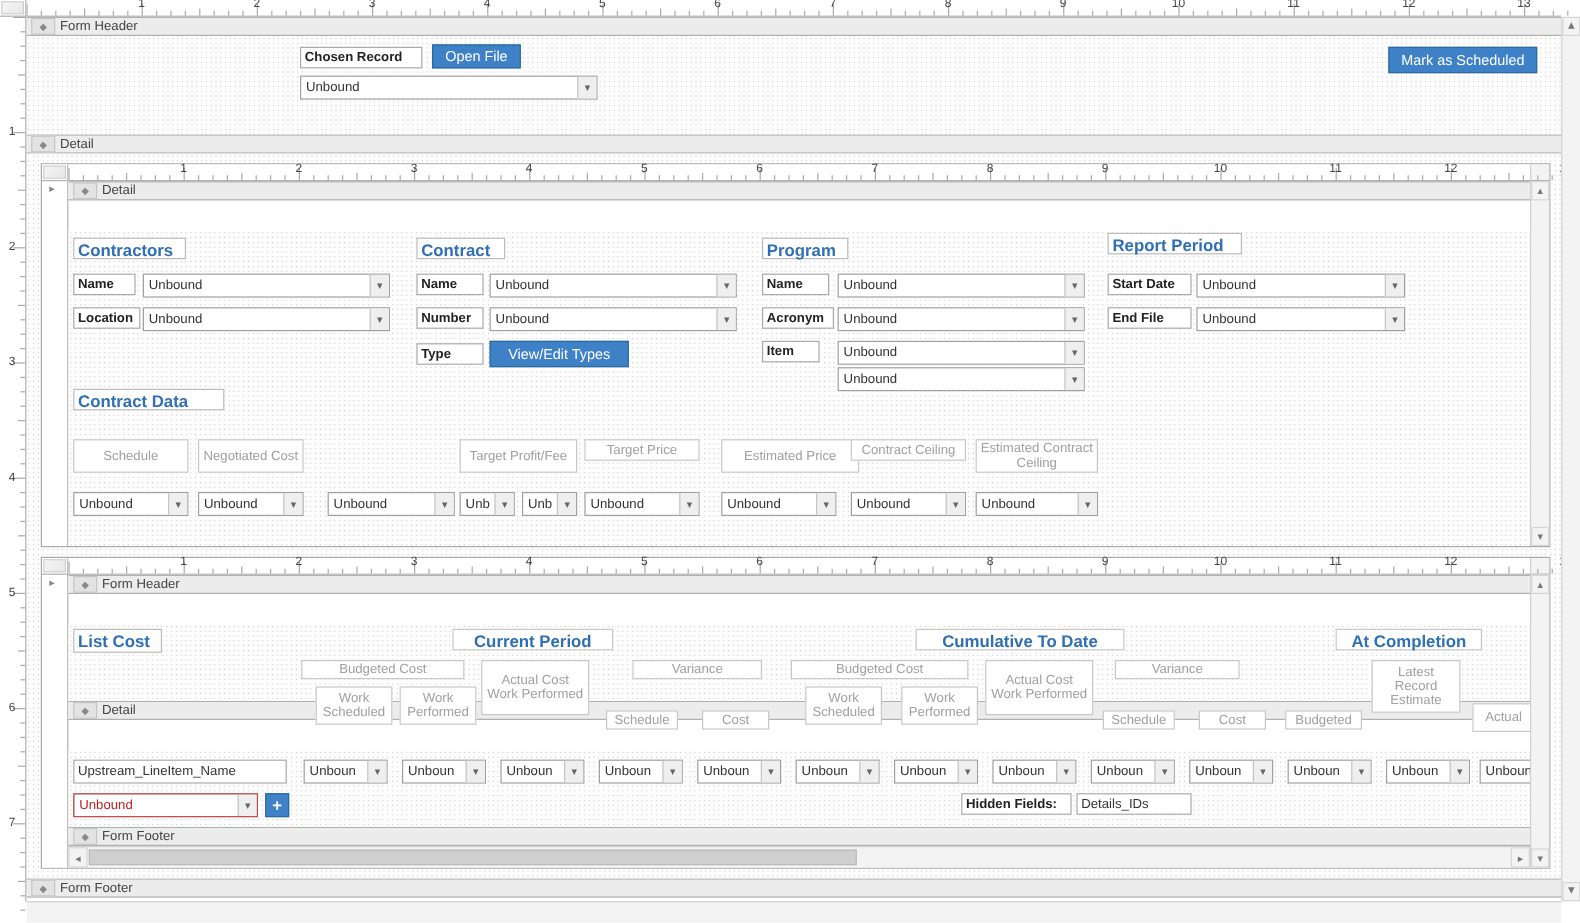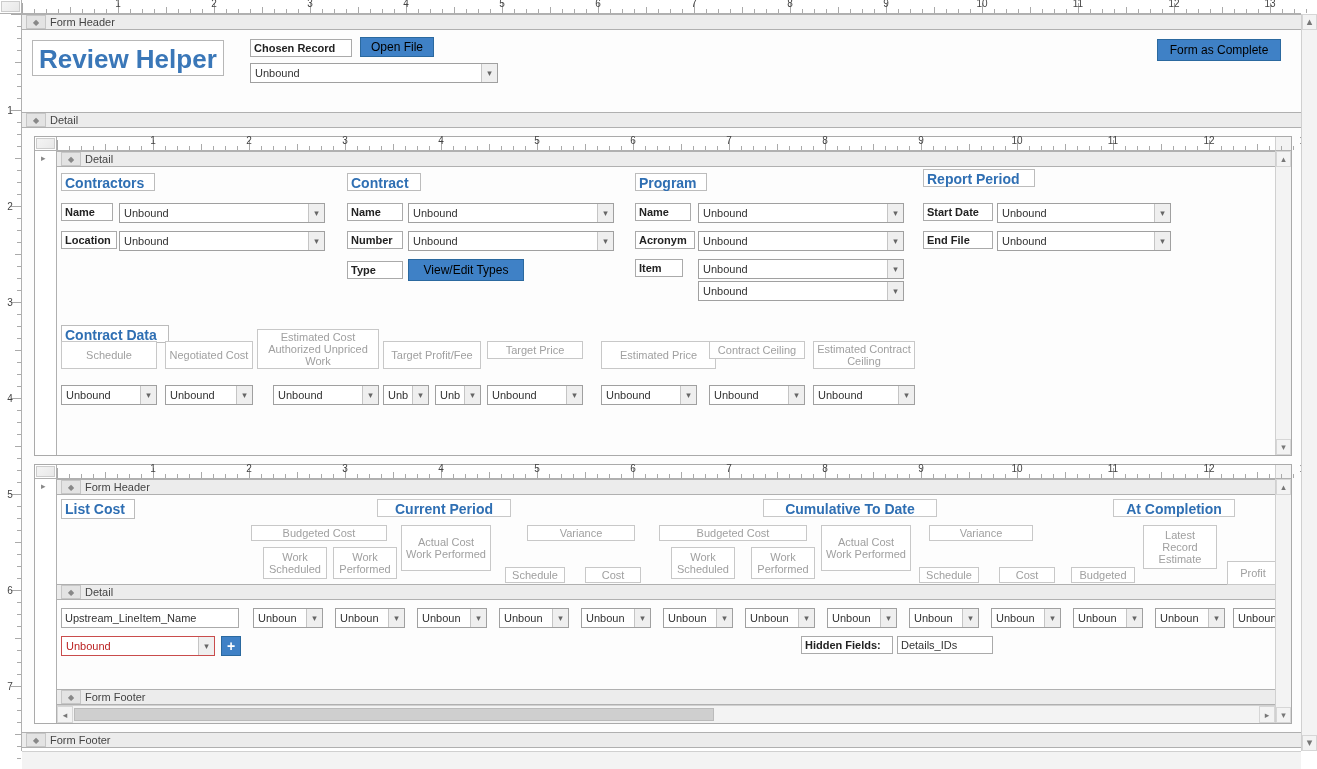--- a/index.html
+++ b/index.html
@@ -46,21 +46,21 @@
     background-size: 4px 4px;
   }
   .ctrl-label { position:absolute; background:#fff; border:1px solid #aaa; padding:1px 3px; font-size:11px; color:#222; display:flex; align-items:center;}
   .ctrl-label.bold { font-weight:bold; }
   .ctrl-title { position:absolute; background:#fff; border:1px solid #b7b7b7; padding:3px 6px; font-size:26px; color:#3a77b8; font-weight:600;}
   .ctrl-heading { position:absolute; background:#fff; border:1px solid #bcbcbc; padding:1px 3px; font-size:14px; color:#2f6fb3; font-weight:600;}
   .combo { position:absolute; display:flex; background:#fff; border:1px solid #a0a0a0; }
   .combo .val { flex:1; padding:1px 4px; font-size:11px; color:#333; display:flex; align-items:center;}
   .combo .arrow { width:16px; background:#efefef; border-left:1px solid #c5c5c5; display:flex; align-items:center; justify-content:center; color:#666;}
   .combo .arrow::before { content:'▾'; font-size:9px; }
-  .btn { position:absolute; background:#3f81c6; color:#000000; border:1px solid #2b699f; display:flex; align-items:center; justify-content:center; font-size:12px; padding:0 8px; }
+  .btn { position:absolute; background:#3f81c6; color:#ffffff; border:1px solid #2b699f; display:flex; align-items:center; justify-content:center; font-size:12px; padding:0 8px; }
   .sq-btn { position:absolute; background:#3f81c6; color:#fff; border:1px solid #2b699f; display:flex; align-items:center; justify-content:center; font-size:14px; font-weight:bold;}
   .tbox { position:absolute; background:#fff; border:1px solid #aaa; padding:1px 3px; font-size:11px; color:#333; display:flex; align-items:center; }
   .faint-label { position:absolute; border:1px solid #c8c8c8; background:#fff; font-size:11px; color:#a0a0a0; display:flex; align-items:center; justify-content:center; text-align:center; padding:0 2px;}
   .subform { position:absolute; border:1px solid #aaa; background:#fff; }
   
   .inner-ruler-h { position:relative; height:14px; background:#fff; border-bottom:1px solid #b0b0b0; }
   .inner-ruler-h .tick { position:absolute; bottom:0; width:1px; background:#aaa; }
   .inner-ruler-h .tick.minor { height:4px; }
   .inner-ruler-h .tick.mid { height:6px; }
   .inner-ruler-h .tick.major { height:10px; }
@@ -69,20 +69,21 @@
   .inner-selector::after { content:'▸'; color:#888; font-size:9px; position:relative; left:6px; top:0;}
   .inner-section-bar { height:16px; background:#ececec; border-top:1px solid #b0b0b0; border-bottom:1px solid #b0b0b0; display:flex; align-items:center; padding-left:4px; font-size:11px; color:#444; }
   .inner-section-bar .handle { width:20px; height:14px; background:#e3e3e3; border:1px solid #c6c6c6; margin-right:4px; display:flex; align-items:center; justify-content:center;}
   .inner-section-bar .handle::before { content:'◆'; font-size:8px; color:#888;}
   
   .inner-body { position:relative; flex:1; }
   .inner-body.grid {
     background-color:#fdfdfd;
     background-image: radial-gradient(#c0c0c0 0.5px, transparent 0.5px);
     background-size: 4px 4px;
+    margin-top: 25px;
   }
   .h-scroll { height:18px; background:#f3f3f3; border-top:1px solid #d0d0d0; position:relative;}
   .h-scroll .arrow { position:absolute; top:0; bottom:0; width:16px; background:#f3f3f3; border:1px solid #d6d6d6; display:flex; align-items:center; justify-content:center; color:#777; font-size:9px;}
   .h-scroll .arrow.l { left:0; }
   .h-scroll .arrow.r { right:0; }
   .h-scroll .thumb { position:absolute; top:2px; bottom:2px; background:#cfcfcf; border:1px solid #bbb; }
   
   .mini-vscroll { width:16px; background:#f3f3f3; border-left:1px solid #d0d0d0; position:relative; }
   .mini-vscroll .arrow { position:absolute; left:0; right:0; height:16px; background:#f3f3f3; border:1px solid #d6d6d6; color:#777; display:flex; align-items:center; justify-content:center; font-size:9px;}
   .mini-vscroll .arrow.top { top:0;}
@@ -295,28 +296,27 @@
   <div class="bsb"></div>
 
   <div class="canvas">
 
     <div class="section-bar">
       <div class="handle"></div>
       <span>Form Header</span>
     </div>
 
     <div class="grid-bg" style="height:82px;">
-      <div class="ctrl-title" style="left:10px; top:10px; width:192px; height:36px;">Review Helper</div>
       <div class="ctrl-label bold" style="left:228px; top:9px; width:102px; height:18px;">Chosen Record</div>
       <div class="btn" style="left:338px; top:7px; width:74px; height:20px;">Open File</div>
       <div class="combo" style="left:228px; top:33px; width:248px; height:20px;">
         <div class="val">Unbound</div>
         <div class="arrow"></div>
       </div>
-      <div class="btn" style="right:20px; top:9px; width:124px; height:22px;">Form as Complete</div>
+      <div class="btn" style="right:20px; top:9px; width:124px; height:22px;">Mark as Scheduled</div>
     </div>
 
     <div class="section-bar">
       <div class="handle"></div>
       <span>Detail</span>
     </div>
 
     <div class="grid-bg" style="height:604px;">
 
       <div class="subform" style="left:12px; top:8px; width:1258px; height:320px; display:flex; flex-direction:column;">
@@ -508,25 +508,24 @@
               <div class="combo" style="left:940px; top:36px; width:174px; height:20px;">
                   <div class="val">Unbound</div>
                   <div class="arrow"></div>
                 </div>
               <div class="ctrl-label bold" style="left:866px; top:64px; width:70px; height:18px;">End File</div>
               <div class="combo" style="left:940px; top:64px; width:174px; height:20px;">
                   <div class="val">Unbound</div>
                   <div class="arrow"></div>
                 </div>
 
-              <div class="ctrl-heading" style="left:4px; top:158px; width:108px; height:18px;">Contract Data</div>
+              <div class="ctrl-heading" style="left:4px; top:132px; width:126px; height:18px;">Contract Data</div>
 
               <div class="faint-label" style="left:4px;   top:174px; width:96px; height:28px;">Schedule</div>
               <div class="faint-label" style="left:108px; top:174px; width:88px; height:28px;">Negotiated Cost</div>
-              <div class="faint-label" style="left:200px; top:162px; width:122px; height:40px;">Estimated Cost Authorized Unpriced Work</div>
               <div class="faint-label" style="left:326px; top:174px; width:98px; height:28px;">Target Profit/Fee</div>
               <div class="faint-label" style="left:430px; top:174px; width:96px; height:18px;">Target Price</div>
               <div class="faint-label" style="left:544px; top:174px; width:115px; height:28px;">Estimated Price</div>
               <div class="faint-label" style="left:652px; top:174px; width:96px; height:18px;">Contract Ceiling</div>
               <div class="faint-label" style="left:756px; top:174px; width:102px; height:28px;">Estimated Contract Ceiling</div>
 
               <div class="combo" style="left:4px;   top:218px; width:96px;  height:20px;">
                   <div class="val">Unbound</div>
                   <div class="arrow"></div>
                 </div>
@@ -723,21 +722,21 @@
 
               <div class="faint-label" style="left:206px; top:52px; width:64px; height:32px;">Work Scheduled</div>
               <div class="faint-label" style="left:276px; top:52px; width:64px; height:32px;">Work Performed</div>
               <div class="faint-label" style="left:448px; top:72px; width:60px; height:16px;">Schedule</div>
               <div class="faint-label" style="left:528px; top:72px; width:56px; height:16px;">Cost</div>
               <div class="faint-label" style="left:614px; top:52px; width:64px; height:32px;">Work Scheduled</div>
               <div class="faint-label" style="left:694px; top:52px; width:64px; height:32px;">Work Performed</div>
               <div class="faint-label" style="left:862px; top:72px; width:60px; height:16px;">Schedule</div>
               <div class="faint-label" style="left:942px; top:72px; width:56px; height:16px;">Cost</div>
               <div class="faint-label" style="left:1014px; top:72px; width:64px; height:16px;">Budgeted</div>
-              <div class="faint-label" style="left:1170px; top:66px; width:52px; height:24px;">Profit</div>
+              <div class="faint-label" style="left:1170px; top:66px; width:52px; height:24px;">Actual</div>
             </div>
 
             <div class="inner-section-bar">
               <div class="handle"></div>
               <span>Detail</span>
             </div>
             <div class="inner-body grid" style="flex:1; position:relative;">
               <div class="tbox" style="left:4px; top:8px; width:178px; height:20px;">Upstream_LineItem_Name</div>
 
               <div class="combo" style="left:196px; top:8px; width:70px; height:20px;">

